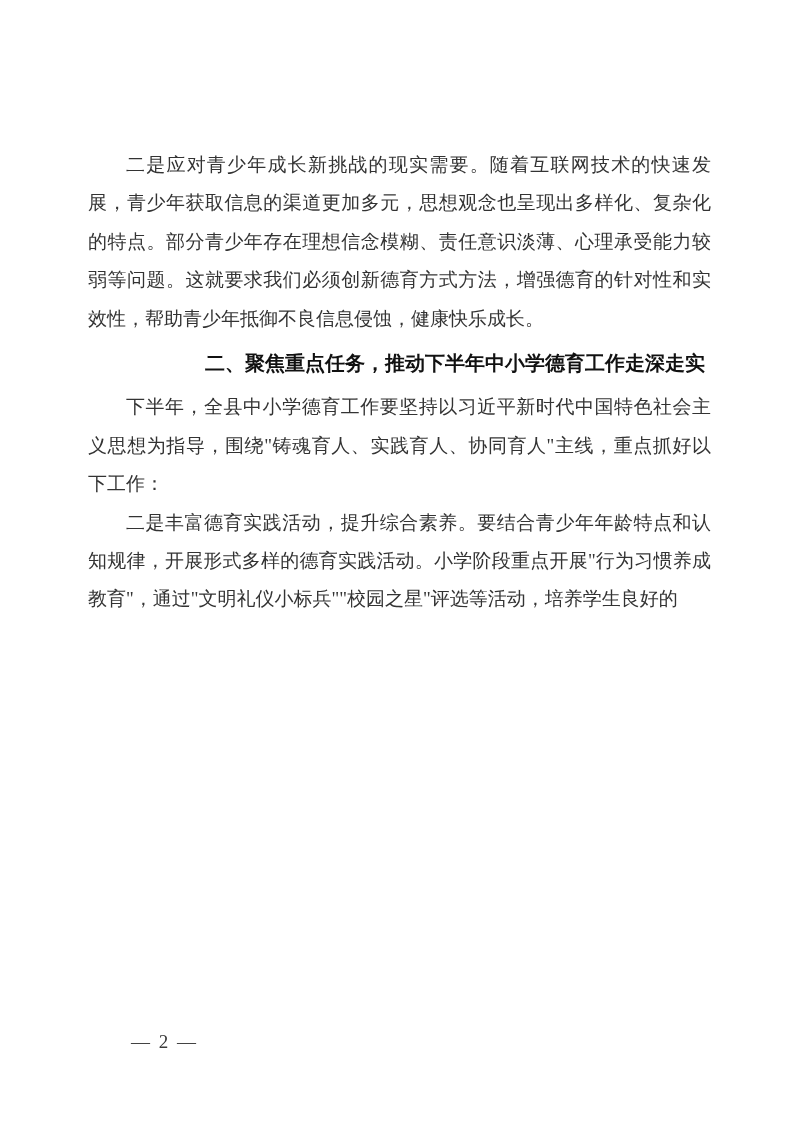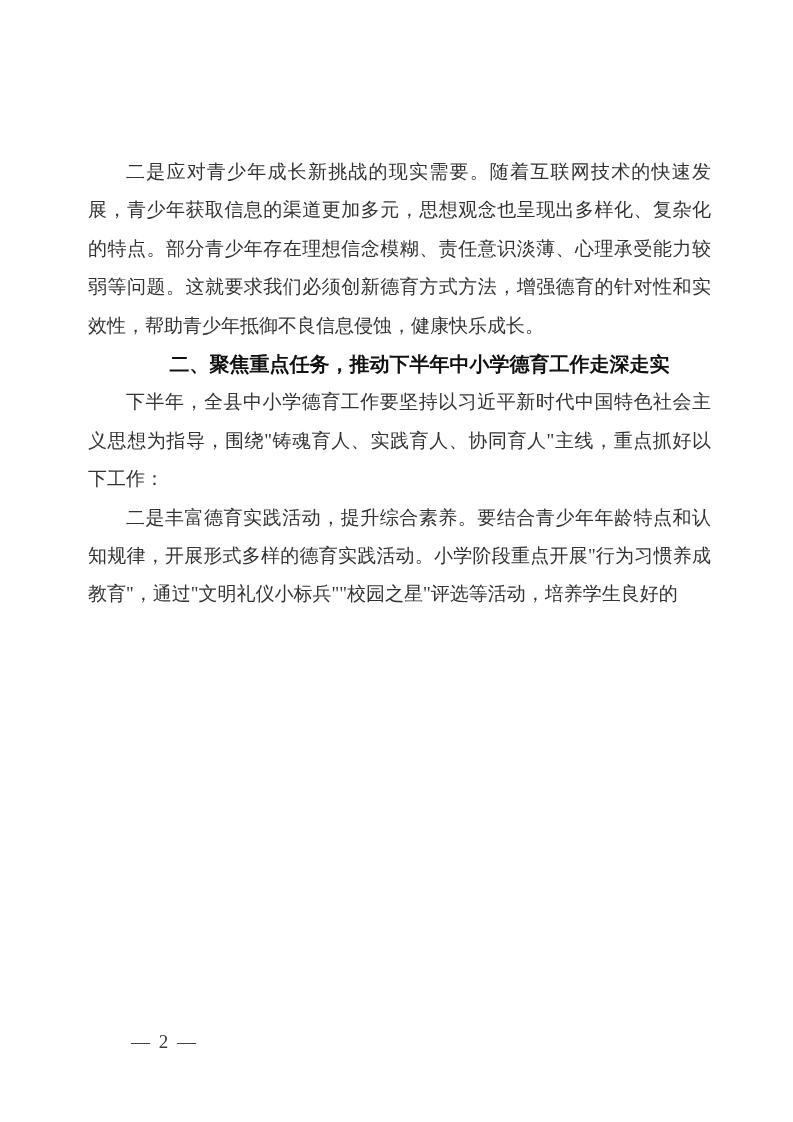--- a/index.html
+++ b/index.html
@@ -11,43 +11,43 @@
     position: relative;
     width: 793px;
     height: 1122px;
     background: #ffffff;
     overflow: hidden;
     font-family: "Liberation Serif", "DejaVu Serif", serif;
   }
   .content {
     position: absolute;
     left: 88px;
-    top: 153px;
+    top: 146px;
     width: 623px;
     font-size: 19px;
     line-height: 38.4px;
     color: #333333;
     text-align: justify;
     text-justify: inter-character;
   }
   .content p {
     margin: 0;
     padding: 0;
     text-indent: 2em;
   }
   .content h2.heading {
-    margin: 0;
+    margin: 6px;
     padding: 0;
     text-indent: 2em;
     font-size: 20px;
     line-height: 38.4px;
     font-weight: bold;
     color: #111111;
     font-family: "Liberation Sans", "DejaVu Sans", sans-serif;
-    text-align: center;
+    text-align: right;
   }
   .footer {
     position: absolute;
     left: 131px;
     top: 1030px;
     font-size: 19px;
     line-height: 24px;
     color: #3a3a3a;
     letter-spacing: 2px;
     font-family: "Liberation Serif", "DejaVu Serif", serif;

